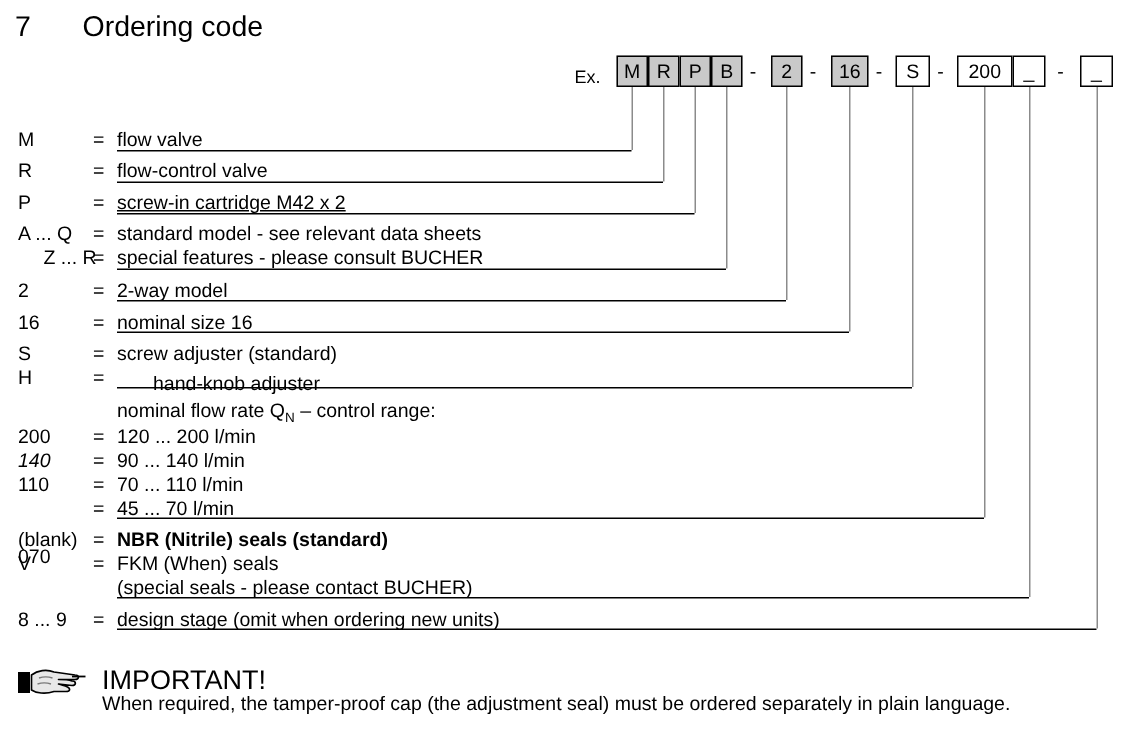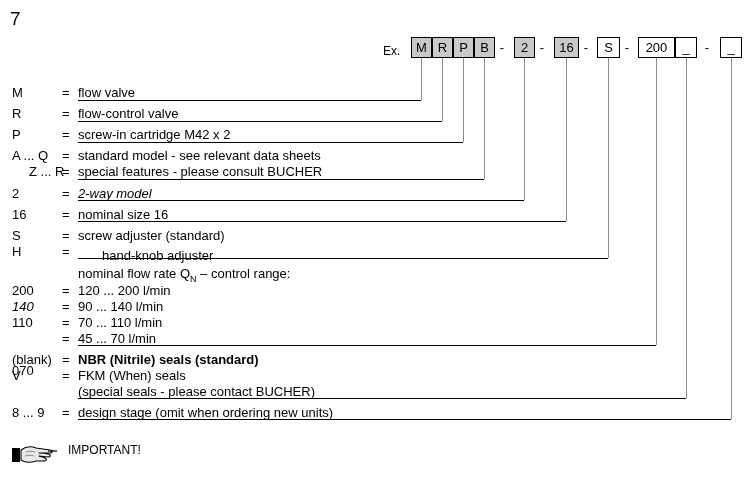--- a/index.html
+++ b/index.html
@@ -39,29 +39,30 @@
   .eq{position:absolute;font-size:13px;left:62px;}
   .desc{position:absolute;font-size:13px;left:78px;white-space:nowrap;}
   .desc sub{font-size:9px;}
 
   
   .lh{position:absolute;height:0;border-top:1px solid #000;}
   .drop{position:absolute;width:0;border-left:1px solid #8b8b8b;}
 
   
   .note-icon{position:absolute;left:12px;top:444px;width:46px;height:22px;}
-  .note-title{position:absolute;left:68px;top:443px;font-size:12px;}
+  .note-title{position:absolute;left:68px;top:443px;font-size:18px;}
   .note-text{position:absolute;left:68px;top:461px;font-size:13px;white-space:nowrap;}
 </style>
 </head>
 <body>
 
 <div id="stage">
 
   <div class="sec-num">7</div>
+  <div class="sec-title">Ordering code</div>
 
   <div class="ex-label">Ex.</div>
 
   <div id="leader-layer">
       <div class="lh" style="left: 78px; top: 100px; width: 343px;"></div>
       <div class="drop" style="left: 421px; top: 58px; height: 42px;"></div>
       <div class="lh" style="left: 78px; top: 121px; width: 364px;"></div>
       <div class="drop" style="left: 442px; top: 58px; height: 63px;"></div>
       <div class="lh" style="left: 78px; top: 142px; width: 385px;"></div>
       <div class="drop" style="left: 463px; top: 58px; height: 84px;"></div>
@@ -99,30 +100,30 @@
     </div>
   <div id="rows-layer">
       <div class="key" style="left: 12px; top: 85px;">M</div>
       <div class="eq" style="top: 85px;">=</div>
       <div class="desc" style="top: 85px;">flow valve</div>
       <div class="key" style="left: 12px; top: 106px;">R</div>
       <div class="eq" style="top: 106px;">=</div>
       <div class="desc" style="top: 106px;">flow-control valve</div>
       <div class="key" style="left: 12px; top: 127px;">P</div>
       <div class="eq" style="top: 127px;">=</div>
-      <div class="desc" style="top: 127px;">screw-in cartridge M42 x 2</div>
+      <div class="desc" style="top: 127px; text-decoration: underline;">screw-in cartridge M42 x 2</div>
       <div class="key" style="left: 12px; top: 148px;">A ... Q</div>
       <div class="eq" style="top: 148px;">=</div>
       <div class="desc" style="top: 148px;">standard model - see relevant data sheets</div>
       <div class="key" style="left: 29px; top: 164px;">Z ... R</div>
       <div class="eq" style="top: 164px;">=</div>
       <div class="desc" style="top: 164px;">special features - please consult BUCHER</div>
       <div class="key" style="left: 12px; top: 186px;">2</div>
       <div class="eq" style="top: 186px;">=</div>
-      <div class="desc" style="top: 186px; font-style: italic;">2-way model</div>
+      <div class="desc" style="top: 186px;">2-way model</div>
       <div class="key" style="left: 12px; top: 207px;">16</div>
       <div class="eq" style="top: 207px;">=</div>
       <div class="desc" style="top: 207px;">nominal size 16</div>
       <div class="key" style="left: 12px; top: 228px;">S</div>
       <div class="eq" style="top: 228px;">=</div>
       <div class="desc" style="top: 228px;">screw adjuster (standard)</div>
       <div class="key" style="left: 12px; top: 244px;">H</div>
       <div class="eq" style="top: 244px;">=</div>
       <div class="desc" style="top: 248px; padding-left: 24px;">hand-knob adjuster</div>
       <div class="desc" style="top: 266px;">nominal flow rate Q<sub>N</sub> – control range:</div>
@@ -155,14 +156,15 @@
     <path d="M9,6 C13,3 19,2 24,4 L38,6 C41,6 41,9 38,9 L27,9
              C31,9 33,9 36,10 C39,10 39,13 36,13 L27,12
              C30,13 31,13 33,14 C35,15 35,17 32,17 L24,17
              C18,19 12,18 9,16 Z" fill="#e8e8e8" stroke="#000" stroke-width="1.1" stroke-linejoin="round"></path>
     <path d="M36,7 L45,7" stroke="#000" stroke-width="1.2"></path>
     <path d="M14,8 C17,7 20,7 23,8" stroke="#7a7a7a" stroke-width="0.9" fill="none"></path>
     <path d="M13,12 C16,11 19,11 22,12" stroke="#7a7a7a" stroke-width="0.9" fill="none"></path>
   </svg>
 
   <div class="note-title">IMPORTANT!</div>
+  <div class="note-text">When required, the tamper-proof cap (the adjustment seal) must be ordered separately in plain language.</div>
 
 </div>
 
 </body></html>

